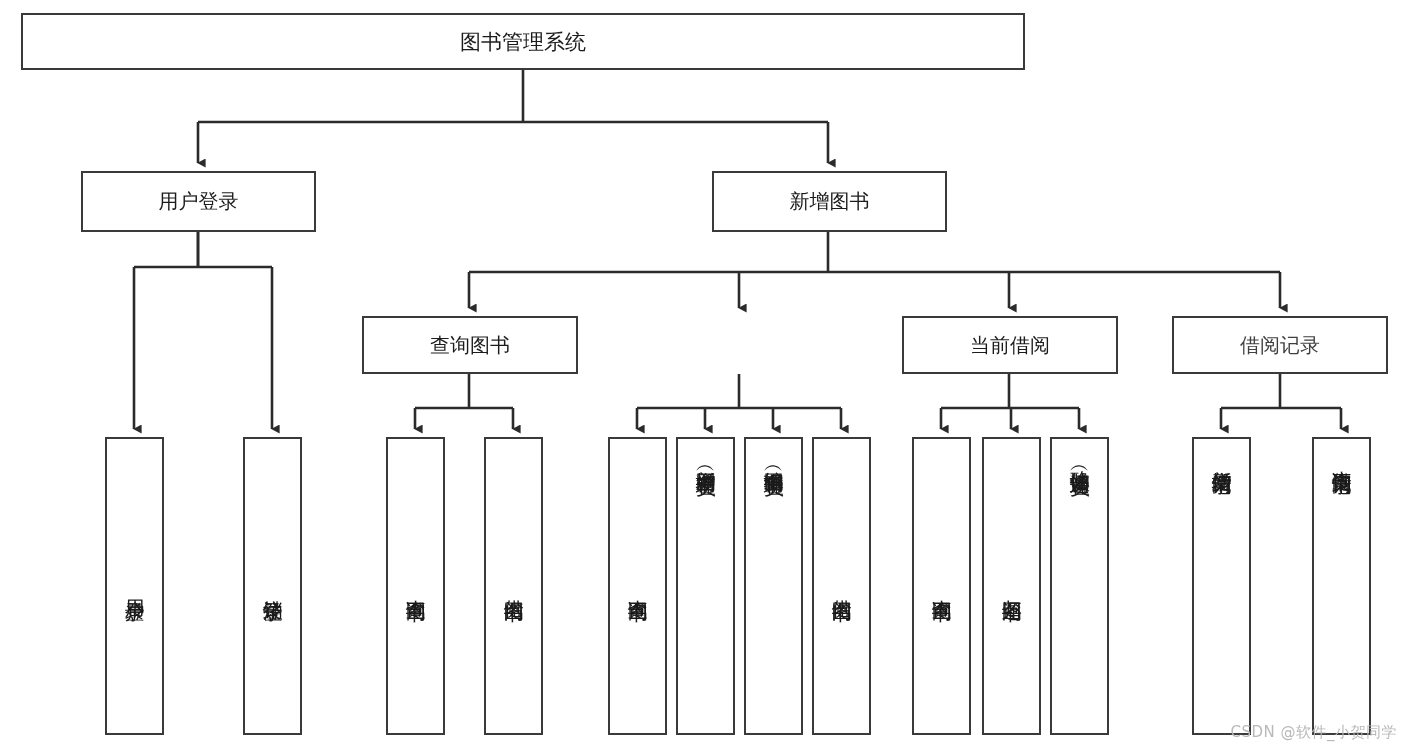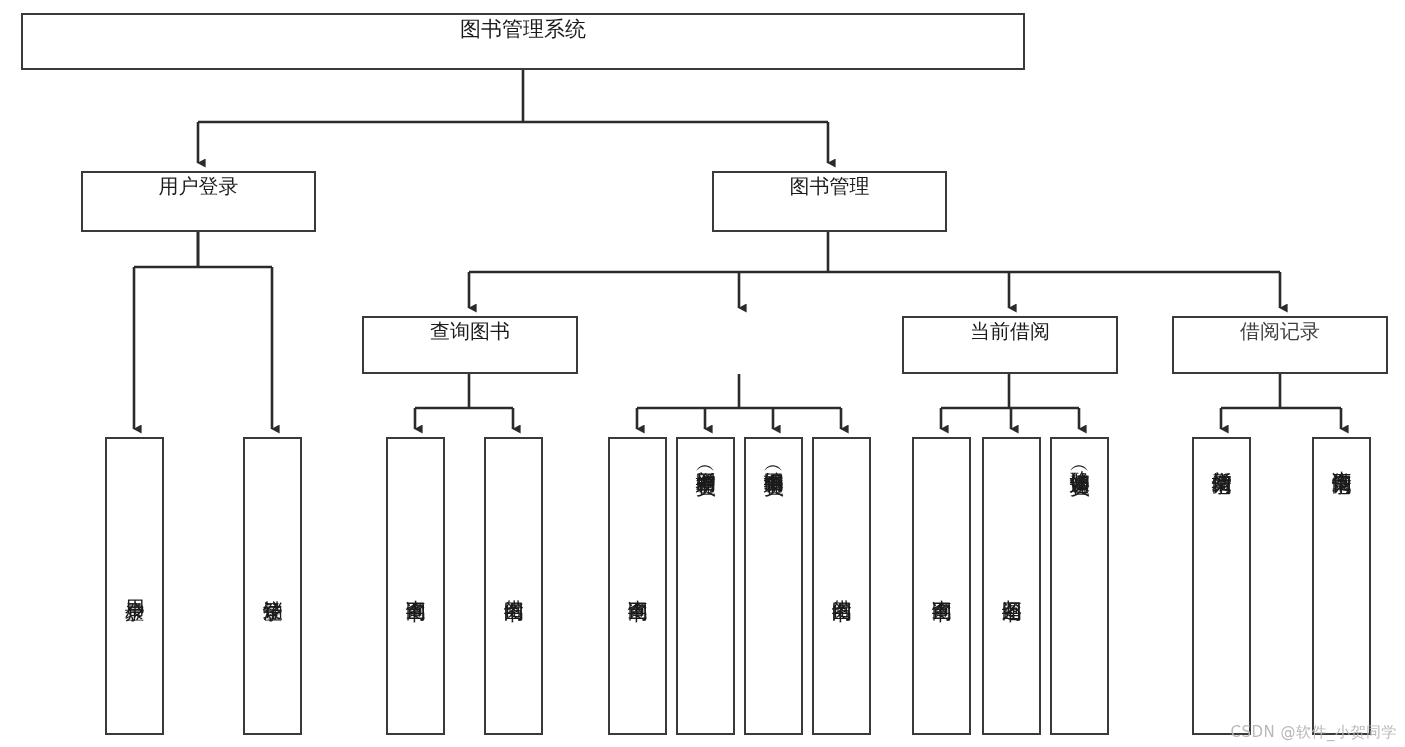--- a/index.html
+++ b/index.html
@@ -12,21 +12,21 @@
   }
   #canvas{position:relative;width:1405px;height:747px;}
   svg#wires{position:absolute;left:0;top:0;width:1405px;height:747px;}
 
   .node{
     position:absolute;
     box-sizing:border-box;
     background:#ffffff;
     border:2px solid #737373;
     display:flex;
-    align-items:flex-start;
+    align-items:center;
     justify-content:center;
     color:#1b1b1b;
     text-align:center;
   }
   .node.root{font-size:21px;}
   .node.l2{font-size:20px;}
   .node.l3{font-size:20px;}
 
   .leaf{
     position:absolute;
@@ -120,21 +120,21 @@
   </svg>
 
   <div class="node root" style="left: 21px; top: 13px; width: 1004px; height: 57px; border-color: rgb(58, 58, 58); background: rgb(255, 255, 255); color: rgb(27, 27, 27);">
     <span>图书管理系统</span>
   </div>
 
   <div class="node l2" style="left: 81px; top: 171px; width: 235px; height: 61px; border-color: rgb(58, 58, 58); background: rgb(255, 255, 255); color: rgb(27, 27, 27);">
     <span>用户登录</span>
   </div>
   <div class="node l2" style="left: 712px; top: 171px; width: 235px; height: 61px; border-color: rgb(58, 58, 58); background: rgb(255, 255, 255); color: rgb(27, 27, 27);">
-    <span>图书管理</span>
+    <span>新增图书</span>
   </div>
 
   <div class="node l3" style="left: 362px; top: 316px; width: 216px; height: 58px; border-color: rgb(58, 58, 58); background: rgb(255, 255, 255); color: rgb(27, 27, 27);">
     <span>查询图书</span>
   </div>
   <div class="node l3" style="left: 902px; top: 316px; width: 216px; height: 58px; border-color: rgb(58, 58, 58); background: rgb(255, 255, 255); color: rgb(27, 27, 27);">
     <span>当前借阅</span>
   </div>
   <div class="node l3" style="left: 1172px; top: 316px; width: 216px; height: 58px; border-color: rgb(58, 58, 58); background: rgb(255, 255, 255); color: #404040;">
     <span>借阅记录</span>

